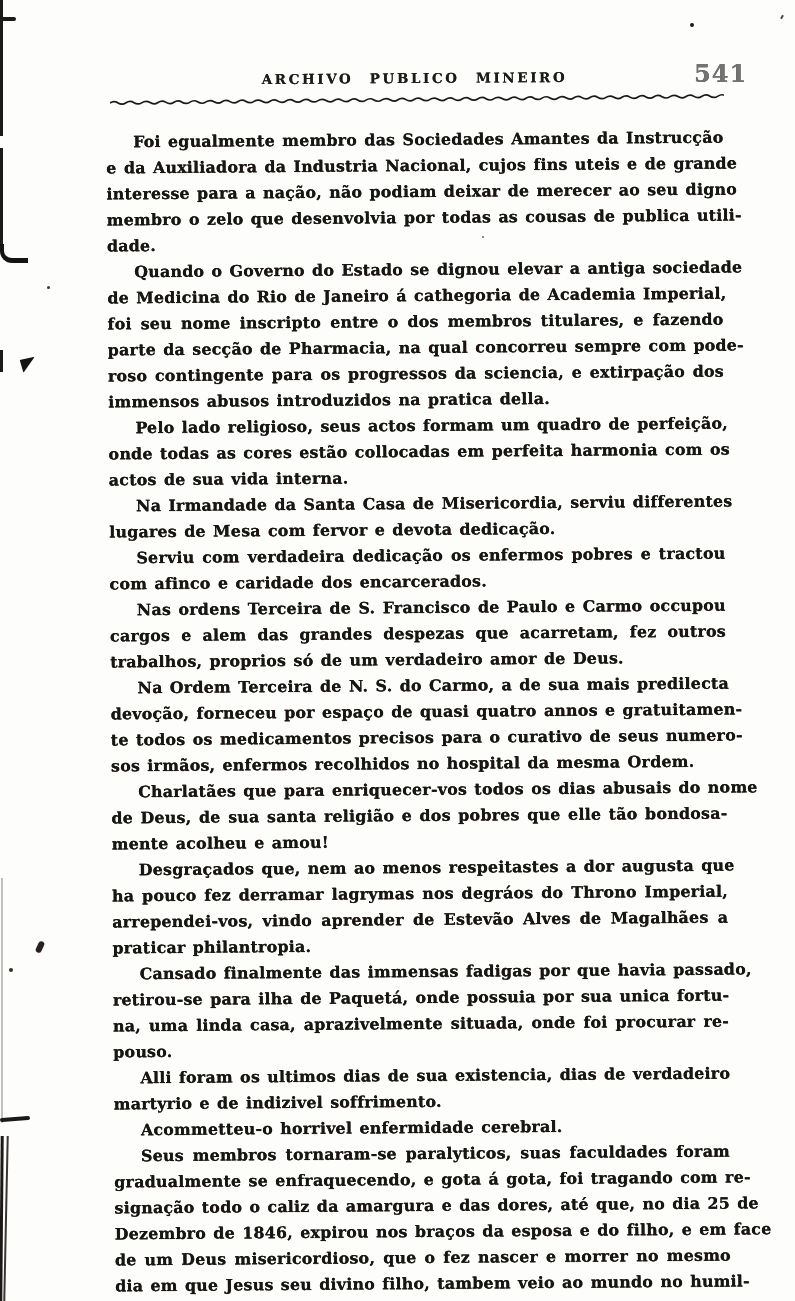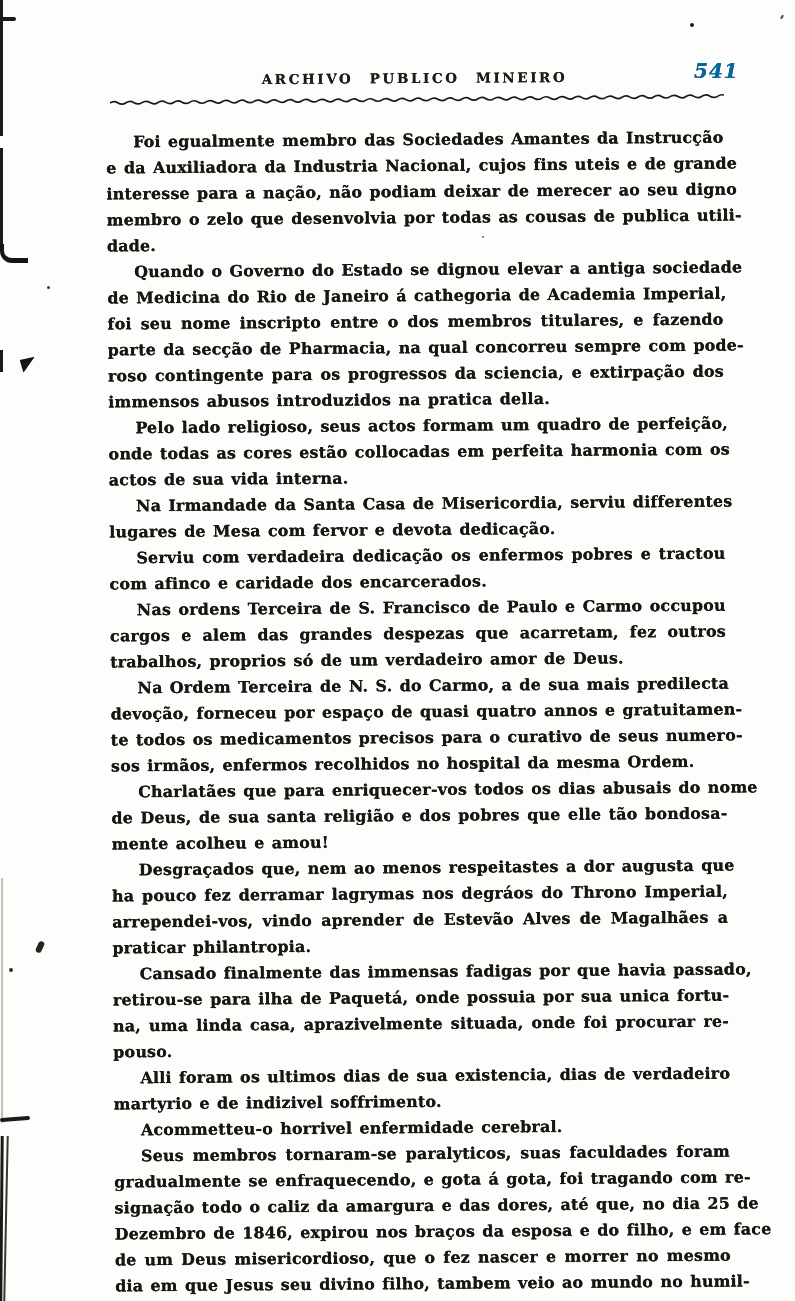--- a/index.html
+++ b/index.html
@@ -12,23 +12,22 @@
   
   #running-head{
     position:absolute;left:107px;top:70px;width:615px;
     text-align:center;font-size:13.5px;font-weight:700;color:#1d1a17;
     letter-spacing:2.6px;word-spacing:9px;
     transform:rotate(-0.4deg);
     text-shadow:0 0 0.5px rgba(25,22,18,.85);
   }
   #page-number{
     position:absolute;left:694px;top:59px;
-    font-size:20px;font-weight:700;color:#0369a1;letter-spacing:1px;
+    font-size:24px;font-weight:700;color:#737373;letter-spacing:1px;
     text-shadow:0 0 0.5px rgba(25,22,18,.9);
-    font-style:italic;
   }
   #head-rule{position:absolute;left:110px;top:94px;width:614px;height:16px;
     transform:rotate(-0.65deg);transform-origin:0 50%;}
   
   #text-block{
     position:absolute;left:106px;top:127px;width:616px;
     transform:rotate(-0.45deg);transform-origin:50% 0;
     color:#181512;font-weight:700;font-size:15.8px;line-height:26px;
     letter-spacing:0.25px;word-spacing:1.5px;
     text-shadow:0 0 0.65px rgba(24,20,16,.85), 0.3px 0.3px 0 rgba(24,20,16,.35);

